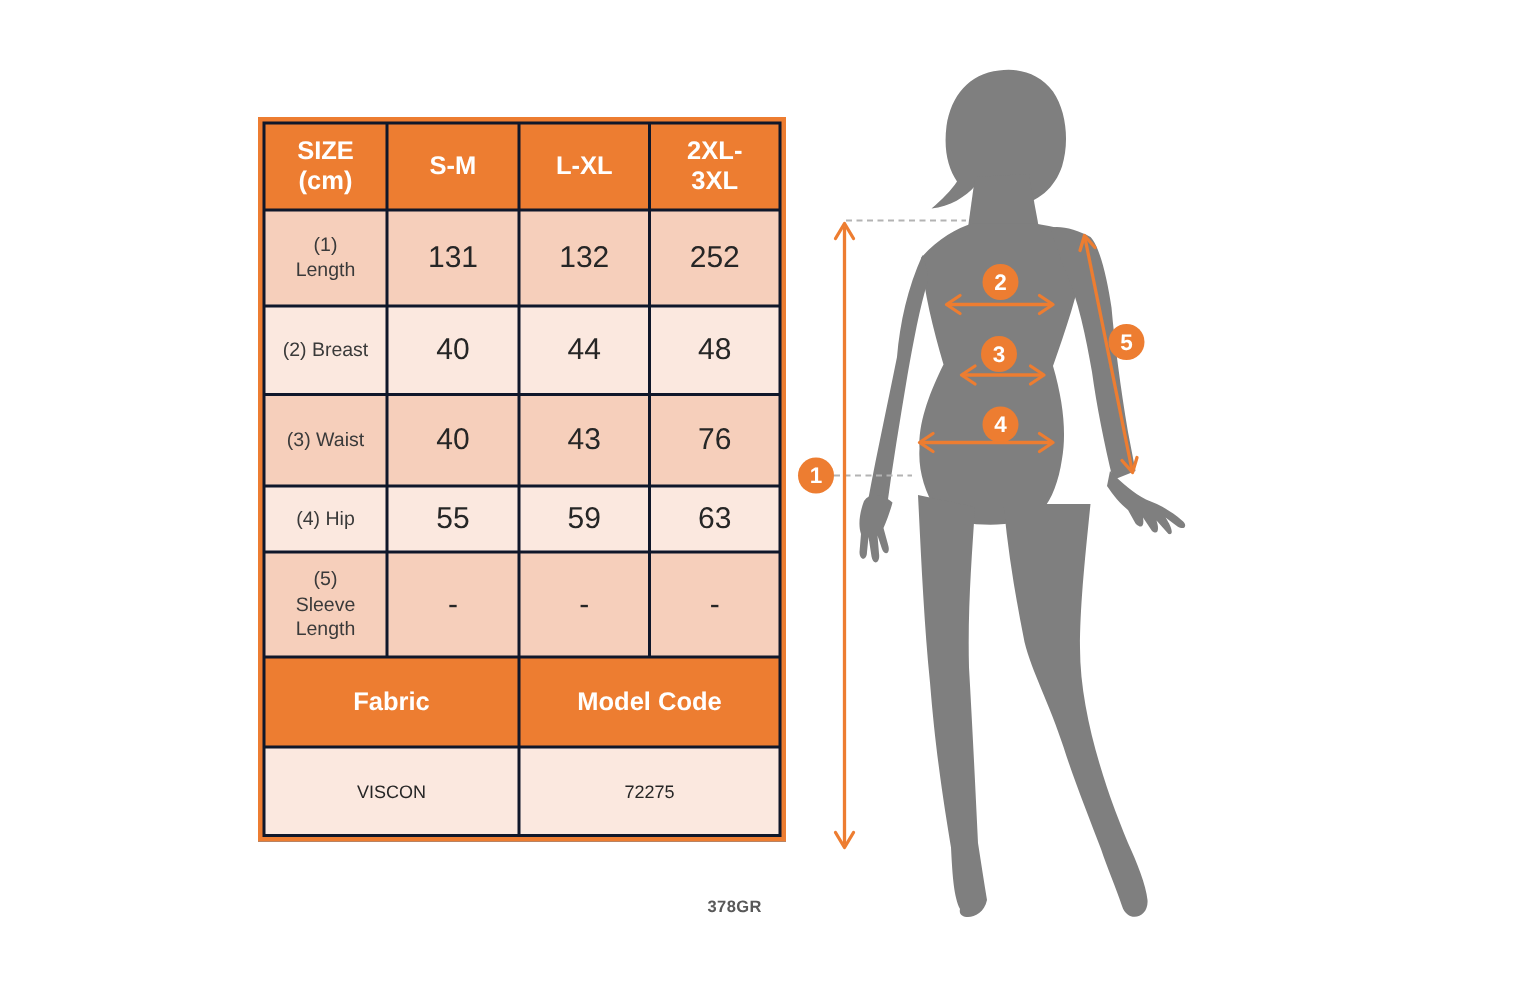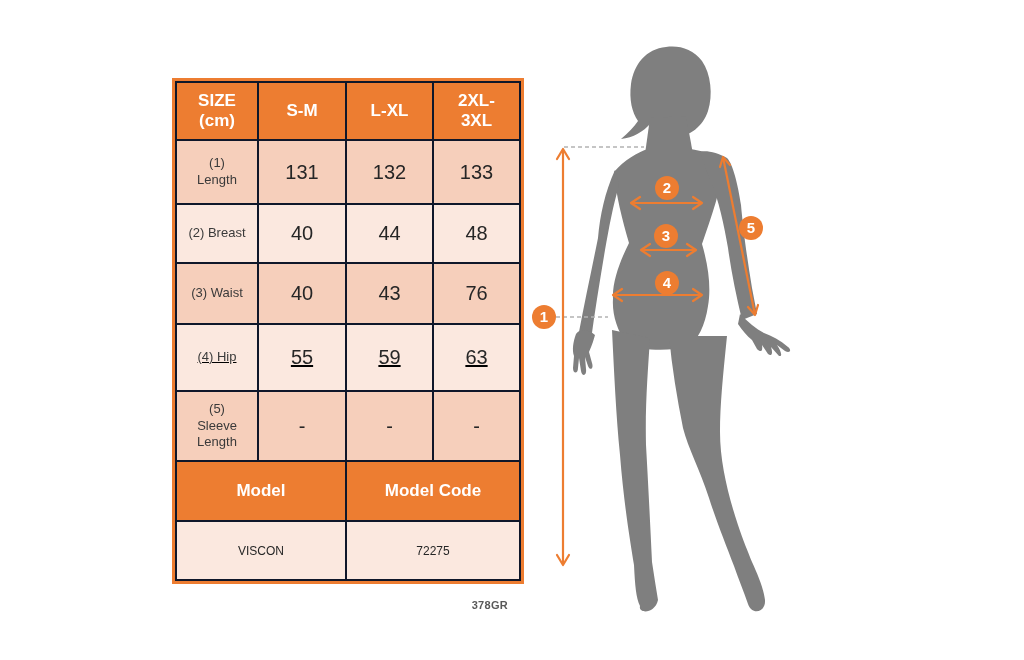--- a/index.html
+++ b/index.html
@@ -38,21 +38,21 @@
     height:56px;white-space:pre-line;
   }
   td.lbl{
     font-size:13px;color:var(--label-ink);
     white-space:pre-line;line-height:1.3;
   }
   td.val{font-size:20px;color:var(--ink);}
   tr.dark td{background:var(--row-dark);}
   tr.light td{background:var(--row-light);}
   tr.rl{height:62px;} tr.rb{height:57px;border-radius:18px;} tr.rw{height:59px;}
-  tr.rh{height:65px;text-decoration:underline;} tr.rs{height:68px;}
+  tr.rh{height:42px;} tr.rs{height:68px;}
   th.info-h{
     background:var(--accent);color:#fff;
     font-size:17px;font-weight:bold;height:58px;
   }
   tr.info-v{height:57px;}
   tr.info-v td{background:var(--row-light);font-size:12px;color:var(--ink);}
 
   .footnote{
     position:absolute;left:308px;top:599px;width:200px;
     text-align:right;font-size:11px;font-weight:bold;
@@ -87,21 +87,21 @@
         <th class="size-h">S-M</th>
         <th class="size-h">L-XL</th>
         <th class="size-h">2XL-
 3XL</th>
       </tr>
       <tr class="dark rl">
         <td class="lbl">(1)
 Length</td>
         <td class="val">131</td>
         <td class="val">132</td>
-        <td class="val">133</td>
+        <td class="val">252</td>
       </tr>
       <tr class="light rb">
         <td class="lbl">(2) Breast</td>
         <td class="val">40</td>
         <td class="val">44</td>
         <td class="val">48</td>
       </tr>
       <tr class="dark rw">
         <td class="lbl">(3) Waist</td>
         <td class="val">40</td>
@@ -116,21 +116,21 @@
       </tr>
       <tr class="dark rs">
         <td class="lbl">(5)
 Sleeve
 Length</td>
         <td class="val">-</td>
         <td class="val">-</td>
         <td class="val">-</td>
       </tr>
       <tr>
-        <th class="info-h" colspan="2">Model</th>
+        <th class="info-h" colspan="2">Fabric</th>
         <th class="info-h" colspan="2">Model Code</th>
       </tr>
       <tr class="info-v">
         <td colspan="2">VISCON</td>
         <td colspan="2">72275</td>
       </tr>
     </tbody>
   </table>
 
   <div class="footnote">378GR</div>

